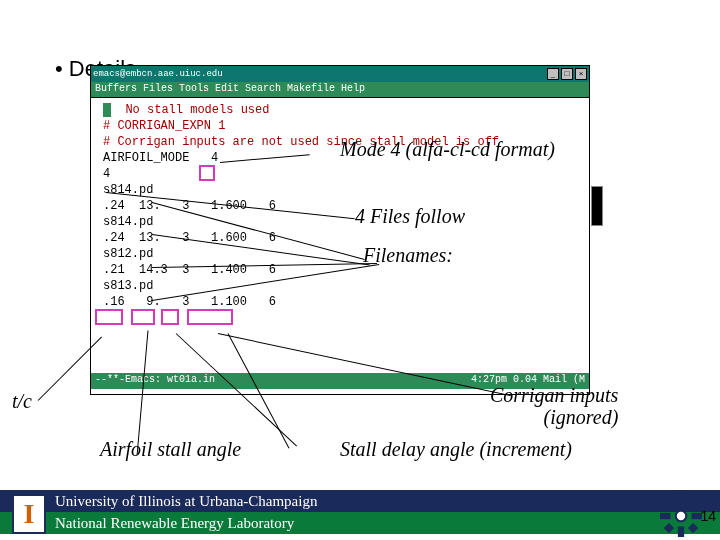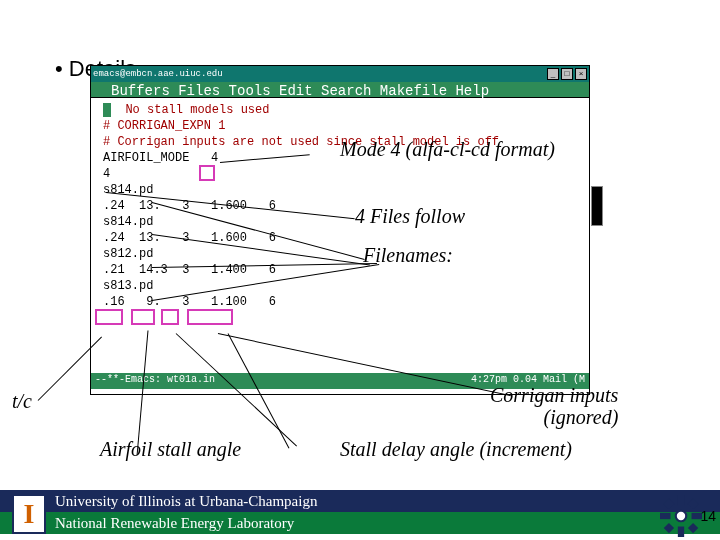--- a/index.html
+++ b/index.html
@@ -4,21 +4,21 @@
 <style>
   * { box-sizing: border-box; margin: 0; padding: 0; }
   html, body { width: 720px; height: 540px; background: #fff; font-family: Arial, sans-serif; overflow: hidden; }
   .slide { position: relative; width: 720px; height: 540px; }
   .bullet { position: absolute; top: 20px; left: 55px; font-size: 22px; color: #000; margin-top: 36px; }
   .emacs-window { position: absolute; top: 65px; left: 90px; width: 500px; height: 330px; border: 1px solid #000; background: #fff; }
   .titlebar { height: 16px; background: #0f766e; display: flex; align-items: center; justify-content: space-between; padding: 4px 2px; }
   .titlebar-text { color: #fff; font-size: 9px; font-family: "Courier New", monospace; }
   .win-btns { display: flex; gap: 2px; }
   .win-btn { width: 12px; height: 12px; background: #c0c0c0; border: 1px solid #000; font-size: 8px; text-align: center; line-height: 10px; }
-  .menubar { height: 16px; background: #2e8b57; color: #fff; font-size: 14px; font-family: "Courier New", monospace; padding: 1px 20px; border-bottom: 1px solid #000; }
+  .menubar { height: 16px; background: #2e8b57; color: #fff; font-size: 10px; font-family: "Courier New", monospace; padding: 1px 4px; border-bottom: 1px solid #000; }
   .editor { position: relative; background: #fff; font-family: "Courier New", monospace; font-size: 12px; line-height: 16px; padding: 4px; height: 275px; }
   .line { white-space: pre; color: #000; padding-left: 8px; }
   .comment { color: #a00000; }
   .cursor-block { display: inline-block; width: 8px; height: 14px; background: #2e8b57; vertical-align: middle; }
   .highlight-box { position: absolute; border: 2px solid #d63ab7; background: transparent; pointer-events: none; }
   .statusbar { height: 16px; background: #2e8b57; color: #fff; font-size: 10px; font-family: "Courier New", monospace; padding: 1px 4px; display: flex; justify-content: space-between; }
   .scrollbar { position: absolute; right: -14px; top: 120px; width: 12px; height: 40px; background: #000; border: 1px solid #888; }
   .annotation { position: absolute; font-style: italic; font-family: "Times New Roman", serif; color: #000; font-size: 20px; text-align: right; }
   .connector { position: absolute; background: #000; height: 1px; transform-origin: left center; pointer-events: none; }
   .footer { position: absolute; bottom: 0; left: 0; width: 100%; height: 50px; }

